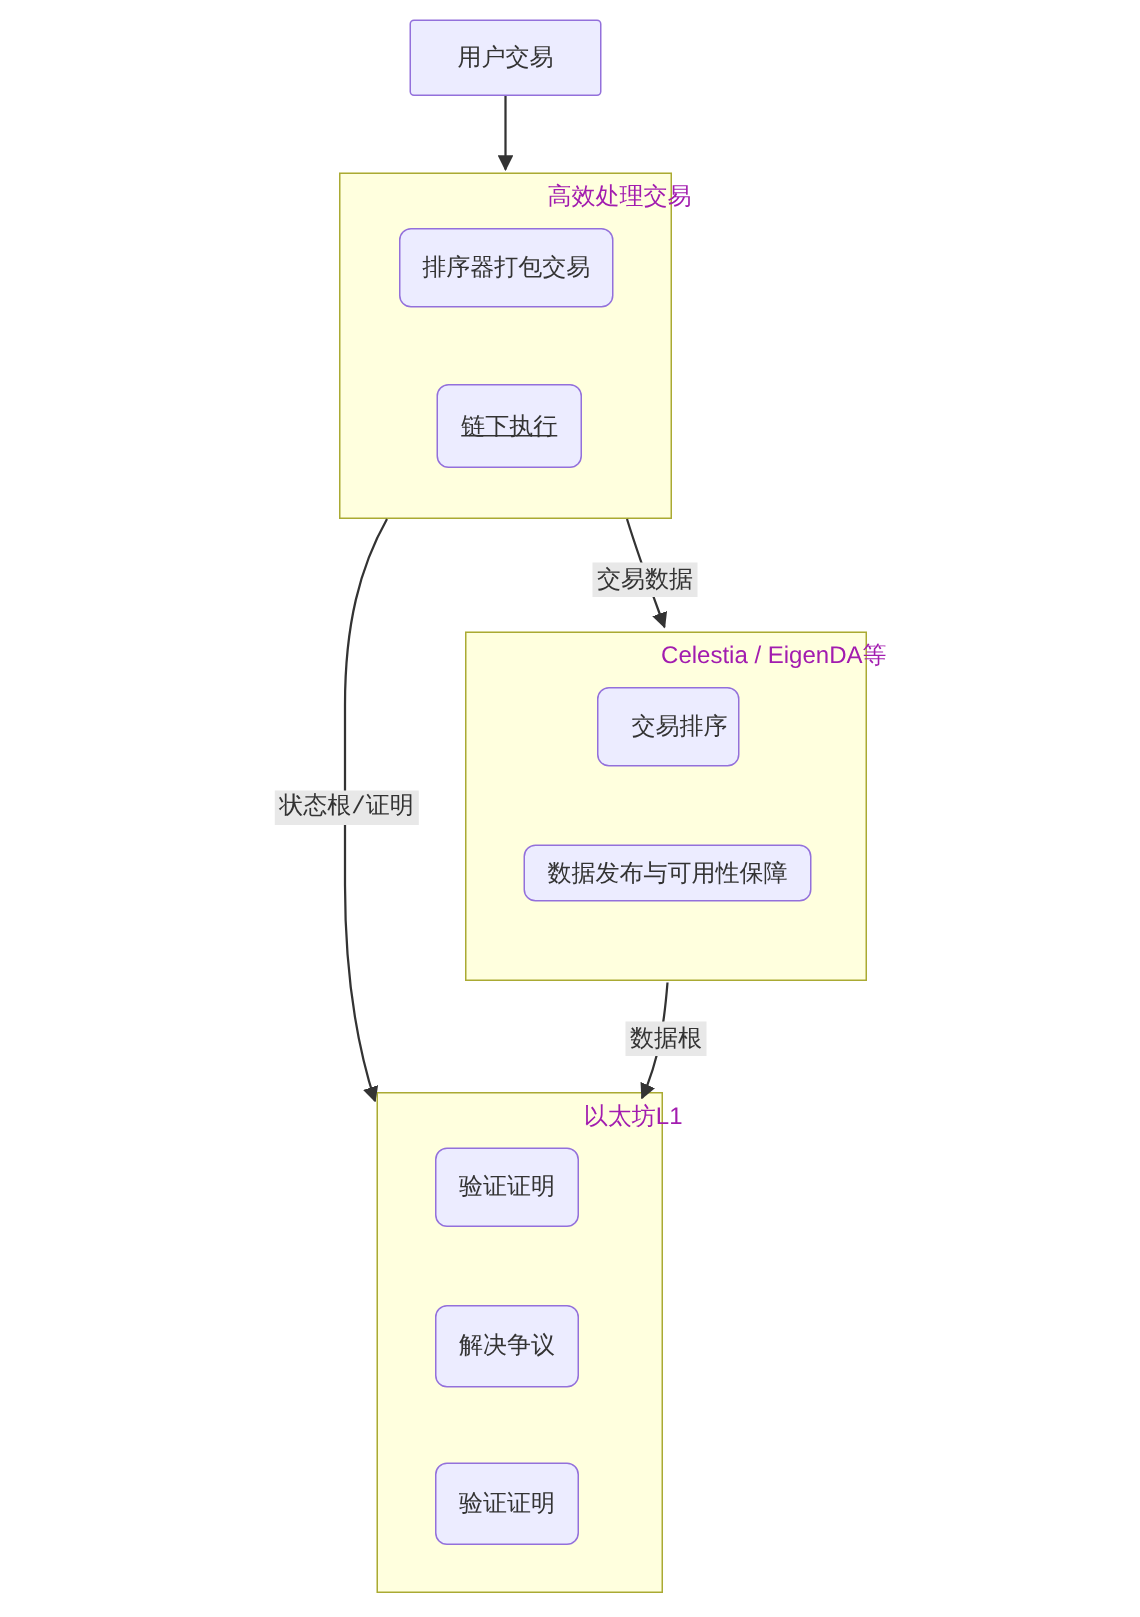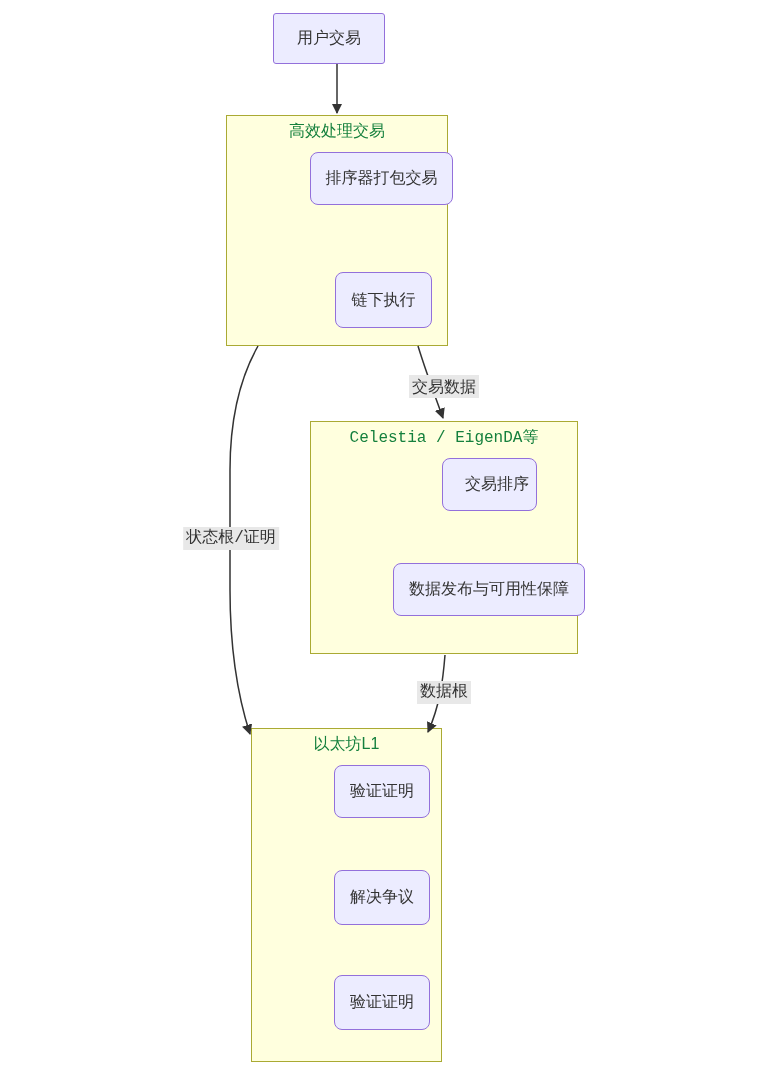--- a/index.html
+++ b/index.html
@@ -32,69 +32,69 @@
   .subgraph {
     position: absolute;
     background: #ffffde;
     border: 1px solid #aaaa33;
     z-index: 1;
     box-sizing: border-box;
   }
   .sg-title {
     position: absolute;
     top: 5px;
-    left: 0;
+    left: 14px;
     width: 100%;
-    text-align: center;
-    color: #15803d;
+    text-align: right;
+    color: #a21caf;
     z-index: 2;
   }
   .node {
     position: absolute;
     background: #ECECFF;
     border: 1.5px solid #9370DB;
     box-sizing: border-box;
     display: flex;
     align-items: center;
     justify-content: center;
     color: #333333;
     white-space: nowrap;
     z-index: 2;
   }
   .node.square { border-radius: 3px; }
-  .node.rounded { border-radius: 8px; margin-left: 44px; }
+  .node.rounded { border-radius: 8px; }
   .edge-label {
     position: absolute;
     transform: translateX(-50%);
     background: #e8e8e8;
     color: #333333;
     padding: 1px 3px;
     white-space: nowrap;
     z-index: 4;
     line-height: 21px;
   }
   
-  #node-user     { left: 273px; top: 13px;  width: 112px; height: 51px; }
+  #node-user     { left: 273px; top: 13px;  width: 128px; height: 51px; }
 
   #sg-l2         { left: 226px; top: 115px; width: 222px; height: 231px; }
   #l2-child-0    { left: 39px;  top: 36px;  width: 143px; height: 53px; }
-  #l2-child-1    { left: 64px;  top: 156px; width: 97px;  height: 56px; }
+  #l2-child-1    { left: 64px;  top: 140px; width: 97px;  height: 56px; text-decoration: underline; }
 
-  #sg-da         { left: 310px; top: 421px; width: 268px; height: 233px; font-family: Liberation Mono, monospace; }
+  #sg-da         { left: 310px; top: 421px; width: 268px; height: 233px; }
   #da-child-0    { left: 87px;  top: 36px;  width: 95px;  height: 53px; padding-left: 15px; }
-  #da-child-1    { left: 38px;  top: 141px; width: 192px; height: 53px; }
+  #da-child-1    { left: 38px;  top: 141px; width: 192px; height: 38px; }
 
   #sg-l1         { left: 251px; top: 728px; width: 191px; height: 334px; }
   #l1-child-0    { left: 38px;  top: 36px;  width: 96px;  height: 53px; }
   #l1-child-1    { left: 38px;  top: 141px; width: 96px;  height: 55px; }
   #l1-child-2    { left: 38px;  top: 246px; width: 96px;  height: 55px; }
 
-  #edge-label-1  { left: 444px; top: 375px; text-align: right; }
+  #edge-label-1  { left: 430px; top: 375px; text-align: right; }
   #edge-label-2  { left: 231px; top: 527px; font-family: Liberation Mono, monospace; }
-  #edge-label-3  { left: 444px; top: 681px; font-family: Liberation Mono, monospace; }
+  #edge-label-3  { left: 444px; top: 681px; }
 </style>
 </head>
 <body>
 
 <div class="canvas">
 
   <svg class="edge-layer" width="760" height="1078" viewBox="0 0 760 1078" aria-hidden="true">
     <defs>
       <marker id="arrowhead" viewBox="0 0 10 10" refX="9" refY="5" markerWidth="7" markerHeight="7" orient="auto">
         <path d="M0 0 L10 5 L0 10 z" fill="#333333"></path>

